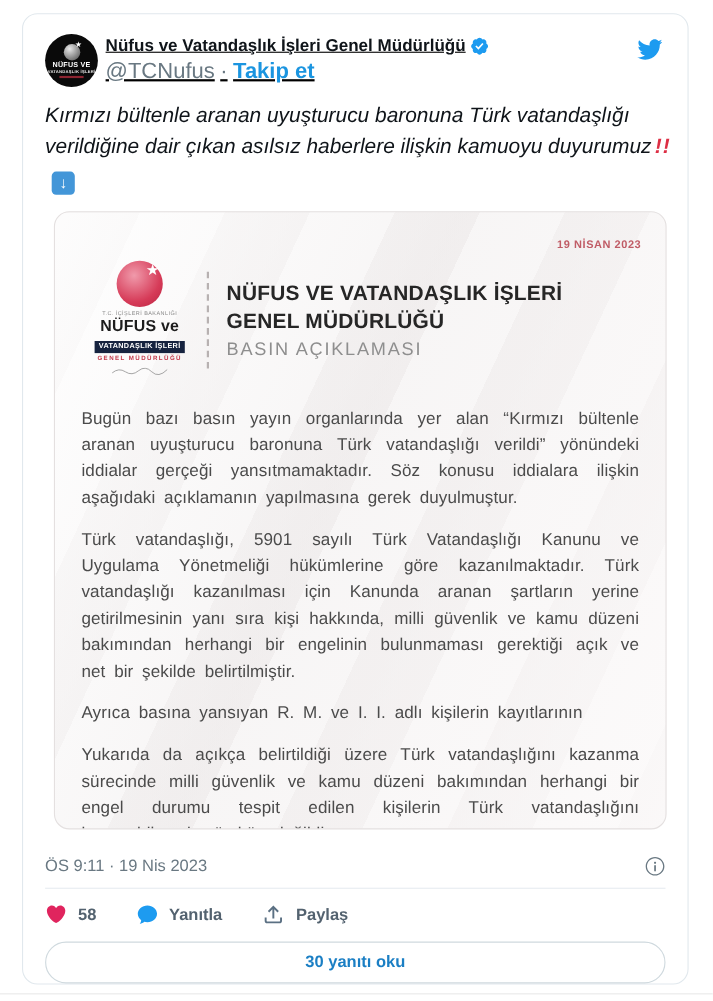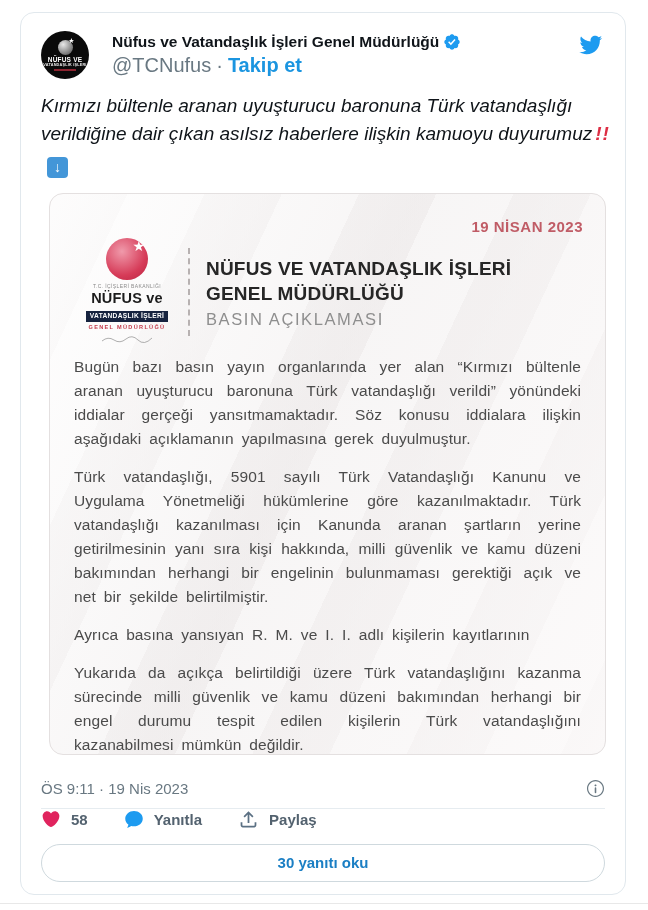--- a/index.html
+++ b/index.html
@@ -28,21 +28,21 @@
   .av-sphere {
     width:15px; height:15px; border-radius:50%; position:relative;
     background:radial-gradient(circle at 35% 30%, #e8e8e8, #6f6f6f 75%);
     margin-bottom:1px;
   }
   .av-sphere .av-star { position:absolute; top:-3px; right:-2px; color:#fff; font-size:7px; }
   .av-l1 { color:#fff; font-size:6.5px; font-weight:800; letter-spacing:.2px; line-height:7px; }
   .av-l2 { color:#e9e9e9; font-size:3.8px; font-weight:700; line-height:5px; letter-spacing:.2px; }
   .av-bar { width:22px; height:2px; background:#8d2430; margin-top:1px; }
 
-  .tc-names { margin-left:23px; padding-top:2px; min-width:0; }
+  .tc-names { margin-left:7px; padding-top:2px; min-width:0;text-decoration:underline; }
   .name-row { display:flex; align-items:center; gap:4px; }
   .author-name { font-size:15.5px; font-weight:700; color:#0f1419; cursor:pointer; }
   .verified { width:18px; height:18px; flex:none; }
   .handle-row { display:flex; align-items:center; gap:5px; margin-top:3px; font-size:20px; }
   .handle { color:#697882; cursor:pointer; }
   .dot-sep { color:#697882; }
   .follow-link { color:#1b95e0; font-weight:700; cursor:pointer; }
   .bird { position:absolute; right:0; top:2px; width:29px; height:24px; cursor:pointer; }
 
   
@@ -61,21 +61,21 @@
     position:relative; margin:15px 0 0 8px; width:557px; height:562px;
     border:1px solid #e4e0e0; border-radius:14px; overflow:hidden; cursor:pointer;
     background-color:#f8f6f6;
     background-image:
       linear-gradient(115deg, rgba(255,255,255,.85) 0%, rgba(240,237,237,.35) 45%, rgba(252,250,250,.85) 100%),
       repeating-linear-gradient(115deg, rgba(233,229,229,.45) 0 70px, rgba(255,255,255,.45) 70px 140px);
     padding:0 24px;
   }
   .pr-date {
     position:absolute; top:24px; right:22px;
-    font-size:15px; font-weight:700; color:#c05c66; letter-spacing:.5px;
+    font-size:10px; font-weight:700; color:#c05c66; letter-spacing:.5px;
   }
   .pr-head { display:flex; align-items:center; margin-top:44px; }
   .pr-logo { width:106px; flex:none; text-align:center; line-height:1; }
   .pr-sphere {
     width:42px; height:42px; margin:0 auto; border-radius:50%; position:relative;
     background:radial-gradient(circle at 38% 32%, #f09aab, #d63b58 62%, #b82340);
   }
   .pr-sphere .pr-star { position:absolute; top:1px; right:3px; color:#fff; font-size:14px; }
   .pr-ministry { font-size:5px; color:#8a8a8a; margin-top:4px; letter-spacing:.4px; }
   .pr-name1 { font-size:14.5px; font-weight:800; color:#1c1c1c; margin-top:2px; letter-spacing:.2px; }
@@ -83,36 +83,36 @@
     display:inline-block; font-size:6.6px; font-weight:700; color:#fff;
     background:#16233f; padding:2px 4px; margin-top:2px; letter-spacing:.3px;
   }
   .pr-name3 { font-size:5.6px; color:#c23a4b; letter-spacing:1.3px; margin-top:3px; font-weight:700; }
   .pr-squiggle { margin-top:3px; }
   .pr-divider { width:0; height:88px; border-left:2px dashed #b7b1b1; margin:0 16px 0 8px; flex:none; }
   .pr-titles { padding-top:2px; }
   .pr-t1, .pr-t2 { font-size:19px; font-weight:800; color:#262626; letter-spacing:.2px; line-height:25px; }
   .pr-sub { font-size:16.5px; color:#8e8e8e; letter-spacing:1.6px; margin-top:4px; font-weight:400; }
 
-  .pr-body { margin-top:9px; }
+  .pr-body { margin-top:24px; }
   .pr-body p {
     margin:0 0 14px 0; font-size:15.5px; line-height:24px; color:#4b4b4b;
     text-align:justify; word-spacing:3.5px; letter-spacing:.1px;
   }
 
   
   .ts-row {
     display:flex; justify-content:space-between; align-items:center;
     margin-top:24px; color:#697882; font-size:15px;
   }
   .info-btn { width:19px; height:19px; cursor:pointer; }
 
   .actions {
     display:flex; align-items:center; gap:36px;
-    margin-top:10px; border-top:1px solid #e6ecf0;
+    margin-top:10px; padding-top:13px; border-top:1px solid #e6ecf0;
   }
   .action { display:flex; align-items:center; gap:10px; font-size:15px; font-weight:700; color:#53626f; cursor:pointer; }
   .action svg { flex:none; }
 
   .read-replies {
     margin-top:14px; height:38px; border:1px solid #cfd9de; border-radius:19px;
     display:flex; align-items:center; justify-content:center;
     color:#1b7fc4; font-weight:700; font-size:15px; cursor:pointer; background:#fff;
   }
 

